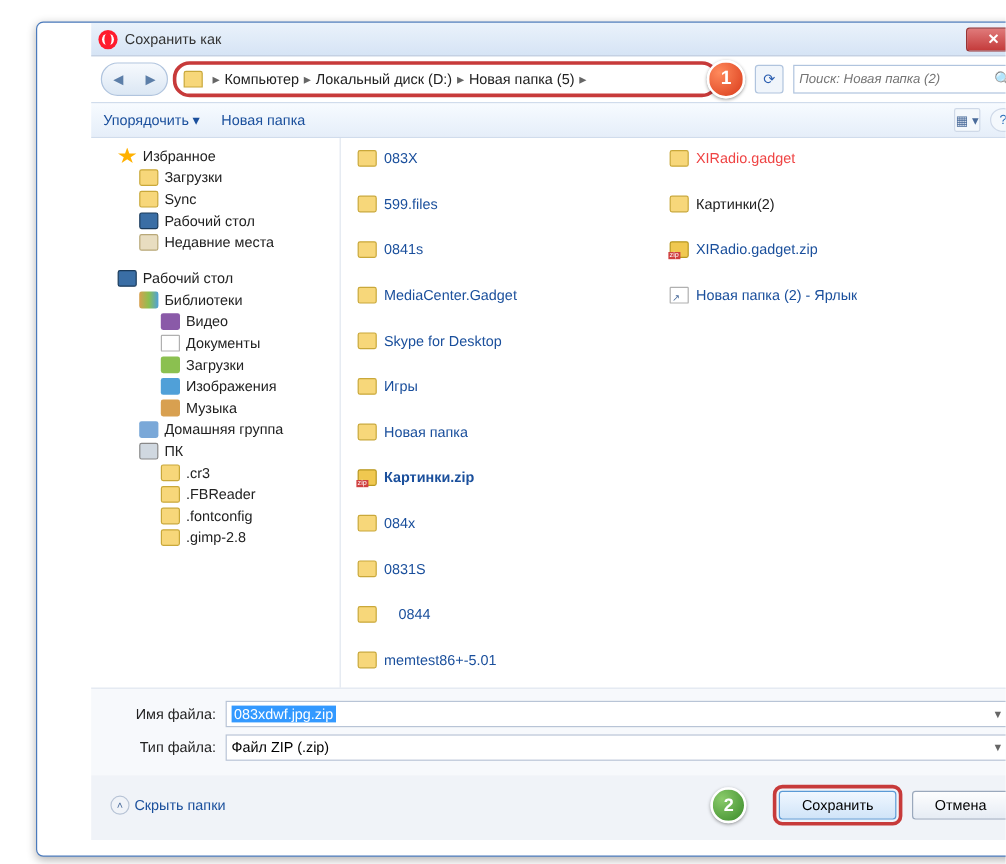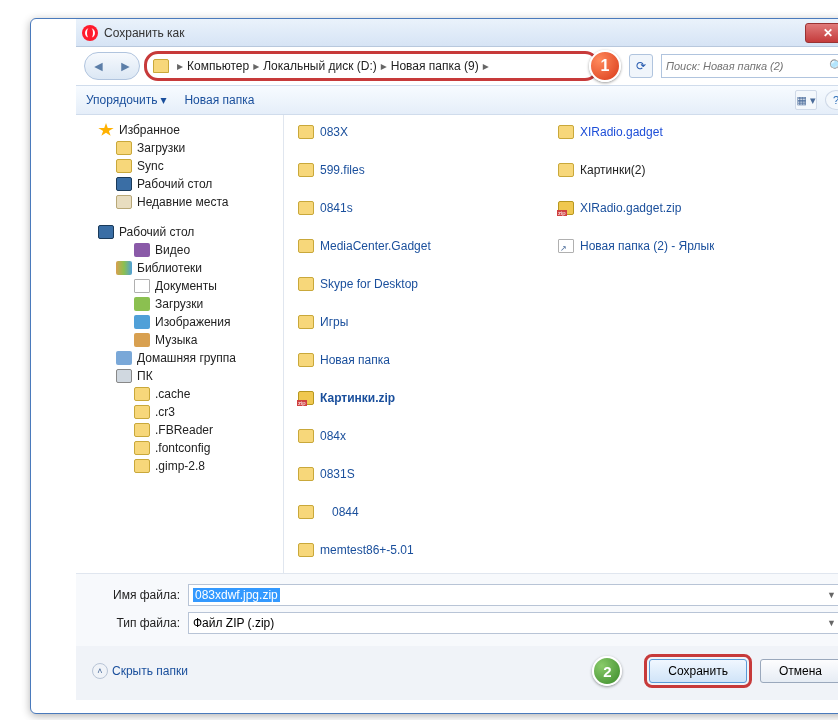--- a/index.html
+++ b/index.html
@@ -96,21 +96,21 @@
       <span class="arrow">◄</span>
       <span class="arrow">►</span>
     </div>
     <div class="crumb-wrap">
       <span class="folder-icon"></span>
       <span class="sep">▸</span>
       <span class="crumb">Компьютер</span>
       <span class="sep">▸</span>
       <span class="crumb">Локальный диск (D:)</span>
       <span class="sep">▸</span>
-      <span class="crumb">Новая папка (9)</span>
+      <span class="crumb">Новая папка (5)</span>
       <span class="sep">▸</span>
     </div>
     <div class="callout">1</div>
     <div class="refresh">⟳</div>
     <div class="searchbox">
       <input placeholder="Поиск: Новая папка (2)" style="">
       <span class="mag">🔍</span>
     </div>
   </div>
 
@@ -146,28 +146,28 @@
         </div>
       <div class="tree-item ind1">
           <span class="ico recent"></span>
           <span>Недавние места</span>
         </div>
       <div class="tree-gap"></div>
       <div class="tree-item ind0 bold">
           <span class="ico screen"></span>
           <span>Рабочий стол</span>
         </div>
+      <div class="tree-item ind1">
+          <span class="ico lib"></span>
+          <span>Библиотеки</span>
+        </div>
       <div class="tree-item ind2">
           <span class="ico video"></span>
           <span>Видео</span>
         </div>
-      <div class="tree-item ind1">
-          <span class="ico lib"></span>
-          <span>Библиотеки</span>
-        </div>
       <div class="tree-item ind2">
           <span class="ico doc"></span>
           <span>Документы</span>
         </div>
       <div class="tree-item ind2">
           <span class="ico dl"></span>
           <span>Загрузки</span>
         </div>
       <div class="tree-item ind2">
           <span class="ico img"></span>
@@ -180,24 +180,20 @@
       <div class="tree-item ind1">
           <span class="ico home"></span>
           <span>Домашняя группа</span>
         </div>
       <div class="tree-item ind1">
           <span class="ico pc"></span>
           <span>ПК</span>
         </div>
       <div class="tree-item ind2">
           <span class="ico folder"></span>
-          <span>.cache</span>
-        </div>
-      <div class="tree-item ind2">
-          <span class="ico folder"></span>
           <span>.cr3</span>
         </div>
       <div class="tree-item ind2">
           <span class="ico folder"></span>
           <span>.FBReader</span>
         </div>
       <div class="tree-item ind2">
           <span class="ico folder"></span>
           <span>.fontconfig</span>
         </div>
@@ -251,21 +247,21 @@
         <div class="file-item">
           <span class="ico folder"></span>
           <span class="lbl" style="color: rgb(26, 79, 156); margin-left: 12px;">0844</span>
         </div>
         <div class="file-item">
           <span class="ico folder"></span>
           <span class="lbl" style="color: rgb(26, 79, 156);">memtest86+-5.01</span>
         </div>
         <div class="file-item">
           <span class="ico folder"></span>
-          <span class="lbl" style="color: #1d4ed8;">XIRadio.gadget</span>
+          <span class="lbl" style="color: #ef4444;">XIRadio.gadget</span>
         </div>
         <div class="file-item">
           <span class="ico folder"></span>
           <span class="lbl" style="color: rgb(34, 34, 34);">Картинки(2)</span>
         </div>
         <div class="file-item">
           <span class="ico zip"></span>
           <span class="lbl" style="color: rgb(26, 79, 156);">XIRadio.gadget.zip</span>
         </div>
         <div class="file-item">

